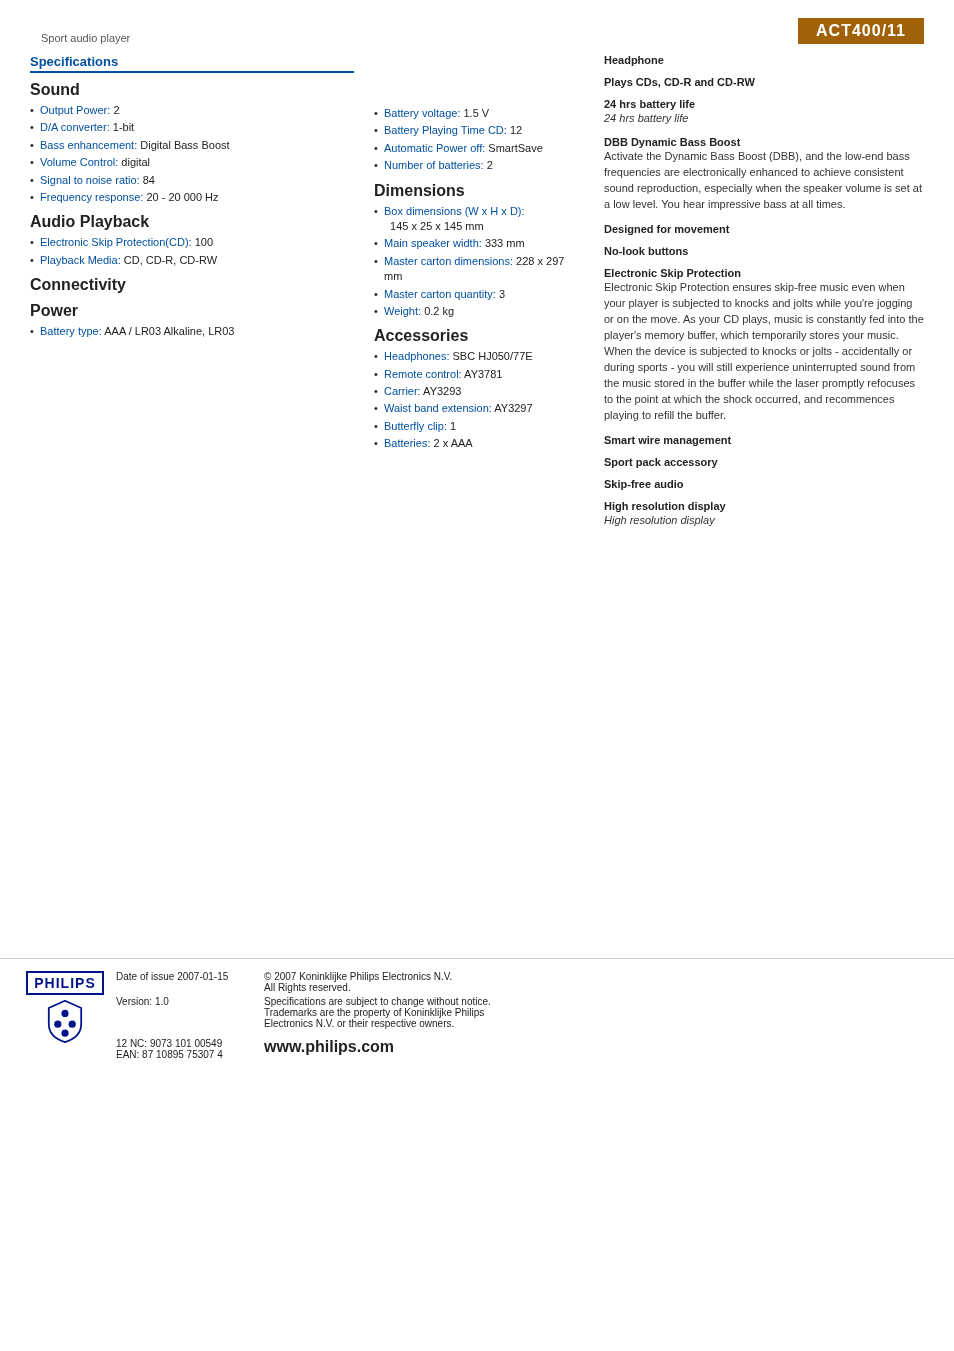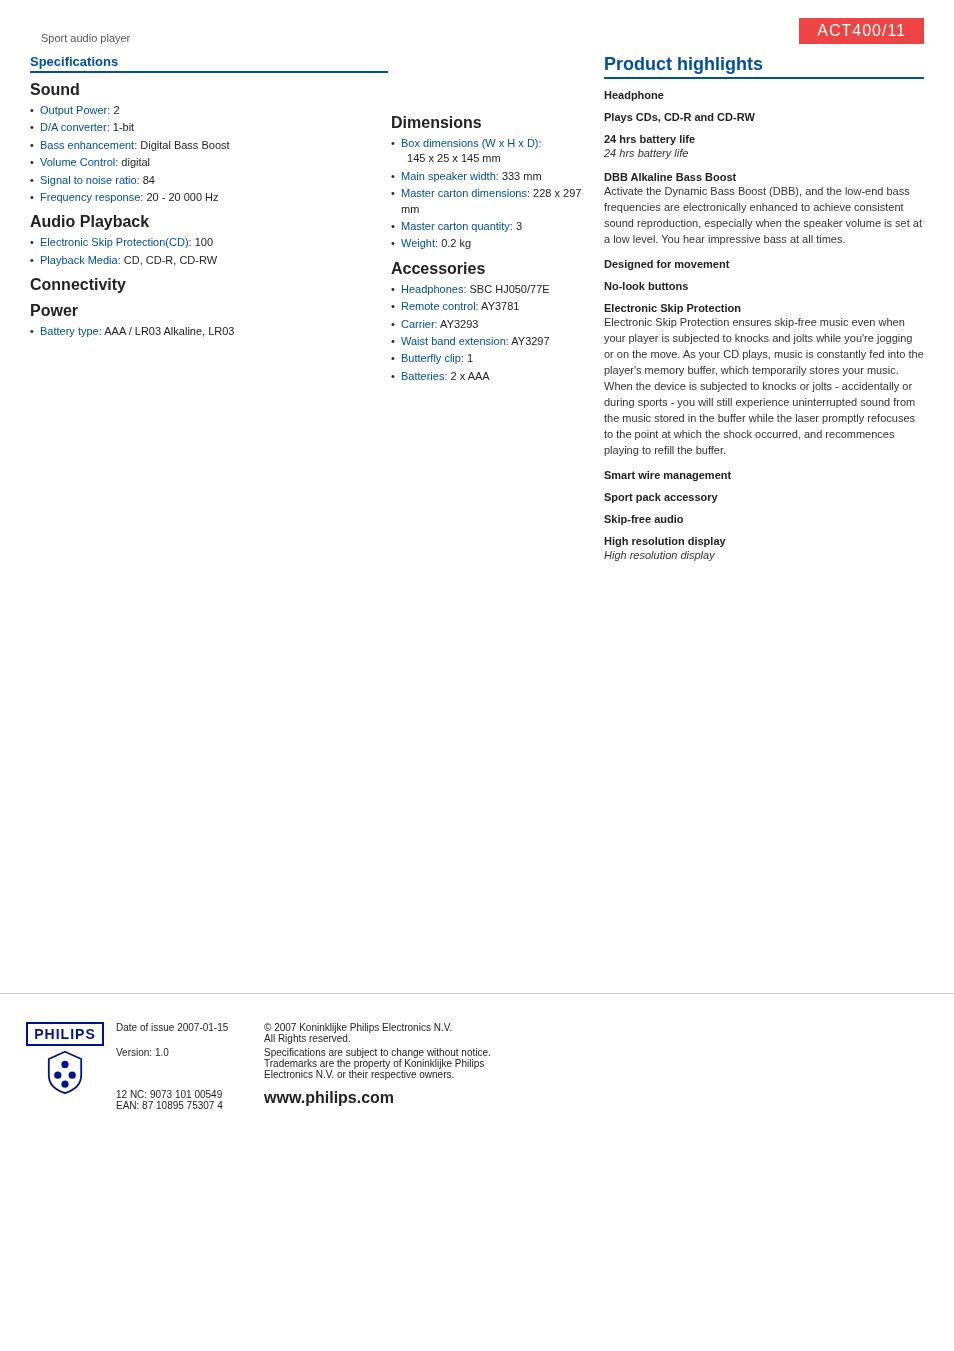--- a/index.html
+++ b/index.html
@@ -26,34 +26,34 @@
       align-items: flex-end;
       padding: 18px 30px 0 41px;
     }
 
     .page-title-text {
       font-size: 11px;
       color: #555;
     }
 
     .model-badge {
-      background: #ef4444;
+      background: #a16207;
       color: #fff;
       font-size: 16px;
-      font-weight: normal;
+      font-weight: bold;
       padding: 4px 18px;
       letter-spacing: 1px;
       margin-left: 32px;
     }
 
     
     .main-content {
       display: flex;
       padding: 10px 30px 0 30px;
-      gap: 3px;
+      gap: 20px;
     }
 
     .left-column {
       flex: 1;
       max-width: 360px;
     }
 
     .right-column {
       flex: 1;
       max-width: 330px;
@@ -142,21 +142,21 @@
       line-height: 1.45;
     }
 
     
     .footer {
       position: absolute;
       bottom: 0;
       left: 0;
       right: 0;
       border-top: 1px solid #ccc;
-      padding: 28px 30px;
+      padding: 12px 30px;
       display: flex;
       align-items: flex-start;
       gap: 16px;
       background: #fff;
     }
 
     .footer-logo {
       flex-shrink: 0;
       width: 70px;
     }
@@ -224,20 +224,26 @@
 
       <div class="subsection-title">Power</div>
       <ul class="spec-list">
         <li><span class="spec-label">Battery type:</span> AAA / LR03 Alkaline, LR03</li>
       </ul>
 
     </div>
 
     <div style="flex: 0 0 200px; padding-top: 52px;">
 
+      <ul class="spec-list">
+        <li><span class="spec-label">Battery voltage:</span> 1.5  V</li>
+        <li><span class="spec-label">Battery Playing Time CD:</span> 12</li>
+        <li><span class="spec-label">Automatic Power off:</span> SmartSave</li>
+        <li><span class="spec-label">Number of batteries:</span> 2</li>
+      </ul>
 
       <div class="subsection-title">Dimensions</div>
       <ul class="spec-list">
         <li><span class="spec-label">Box dimensions (W x H x D):</span><br>&nbsp;&nbsp;145 x 25 x 145 mm</li>
         <li><span class="spec-label">Main speaker width:</span> 333 mm</li>
         <li><span class="spec-label">Master carton dimensions:</span> 228 x 297 mm</li>
         <li><span class="spec-label">Master carton quantity:</span> 3</li>
         <li><span class="spec-label">Weight:</span> 0.2 kg</li>
       </ul>
 
@@ -248,37 +254,36 @@
         <li><span class="spec-label">Carrier:</span> AY3293</li>
         <li><span class="spec-label">Waist band extension:</span> AY3297</li>
         <li><span class="spec-label">Butterfly clip:</span> 1</li>
         <li><span class="spec-label">Batteries:</span> 2 x AAA</li>
       </ul>
 
     </div>
 
     <div class="right-column">
 
-      <div class="highlight-title">Product highlights</div>
 
       <div class="highlight-item">
         <div class="highlight-heading">Headphone</div>
       </div>
 
       <div class="highlight-item">
         <div class="highlight-heading">Plays CDs, CD-R and CD-RW</div>
       </div>
 
       <div class="highlight-item">
         <div class="highlight-heading">24 hrs battery life</div>
         <div class="highlight-italic">24 hrs battery life</div>
       </div>
 
       <div class="highlight-item">
-        <div class="highlight-heading">DBB Alkaline Bass Boost</div>
+        <div class="highlight-heading">DBB Dynamic Bass Boost</div>
         <div class="highlight-desc">Activate the Dynamic Bass Boost (DBB), and the low-end bass frequencies are electronically enhanced to achieve consistent sound reproduction, especially when the speaker volume is set at a low level. You hear impressive bass at all times.</div>
       </div>
 
       <div class="highlight-item">
         <div class="highlight-heading">Designed for movement</div>
       </div>
 
       <div class="highlight-item">
         <div class="highlight-heading">No-look buttons</div>
       </div>

